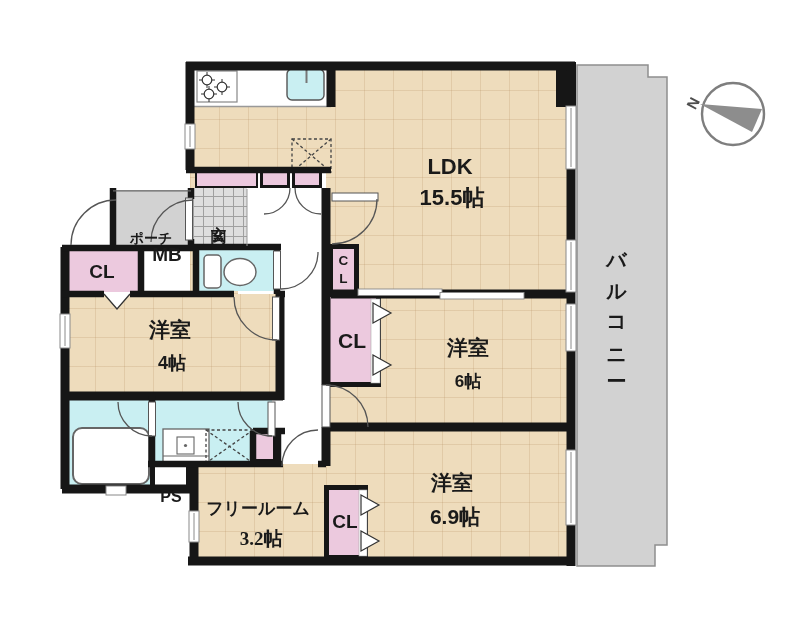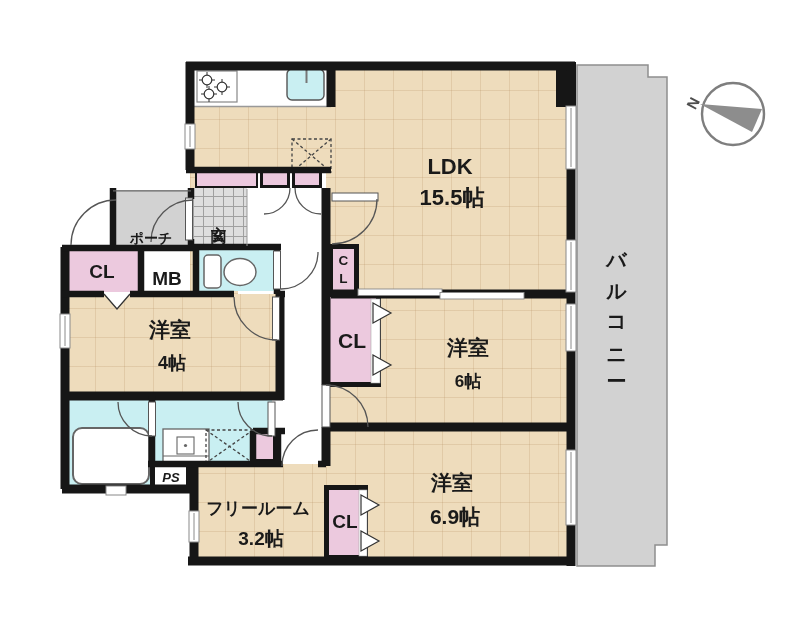--- a/index.html
+++ b/index.html
@@ -199,27 +199,27 @@
   <div class="lbl" style="left:468px;top:347px;font-size:21px;">洋室</div>
   <div class="lbl" style="left:468px;top:381px;font-size:17px;">6帖</div>
 
   <div class="lbl" style="left:452px;top:482px;font-size:21px;">洋室</div>
   <div class="lbl" style="left:455px;top:516px;font-size:21px;">6.9帖</div>
 
   <div class="lbl" style="left:170px;top:329px;font-size:21px;">洋室</div>
   <div class="lbl" style="left:172px;top:363px;font-size:18px;">4帖</div>
 
   <div class="lbl" style="left:258px;top:508px;font-size:17px;">フリールーム</div>
-  <div class="lbl" style="left:261px;top:538px;font-size:19px;">3.2帖</div>
+  <div class="lbl" style="left:261px;top:538px;font-size:19px;font-family:Liberation Serif, serif;">3.2帖</div>
 
   <div class="lbl vert" style="left:602px;top:198px;width:30px;height:220px;font-size:20px;letter-spacing:10px;">バルコニー</div>
 
   <div class="lbl" style="left:151px;top:216px;font-size:14px;margin-top:22px;">ポーチ</div>
   <div class="lbl vert" style="left:207px;top:190px;width:24px;height:53px;font-size:15px;letter-spacing:4px;">玄関</div>
 
   <div class="lbl" style="left:102px;top:271px;font-size:19px;">CL</div>
-  <div class="lbl" style="left:167px;top:278px;font-size:19px;">MB</div>
+  <div class="lbl" style="left:167px;top:254px;font-size:19px;">MB</div>
   <div class="lbl vert" style="left:332px;top:250px;width:22px;height:42px;font-size:13.5px;letter-spacing:3px;text-orientation:upright;">CL</div>
   <div class="lbl" style="left:352px;top:340px;font-size:21px;">CL</div>
   <div class="lbl" style="left:345px;top:521px;font-size:19px;">CL</div>
-  <div class="lbl" style="left:171px;top:477px;font-size:13px;font-style:italic;">PS</div>
+  <div class="lbl" style="left:171px;top:497px;font-size:16px;">PS</div>
 
 </div>
 
 </body></html>

